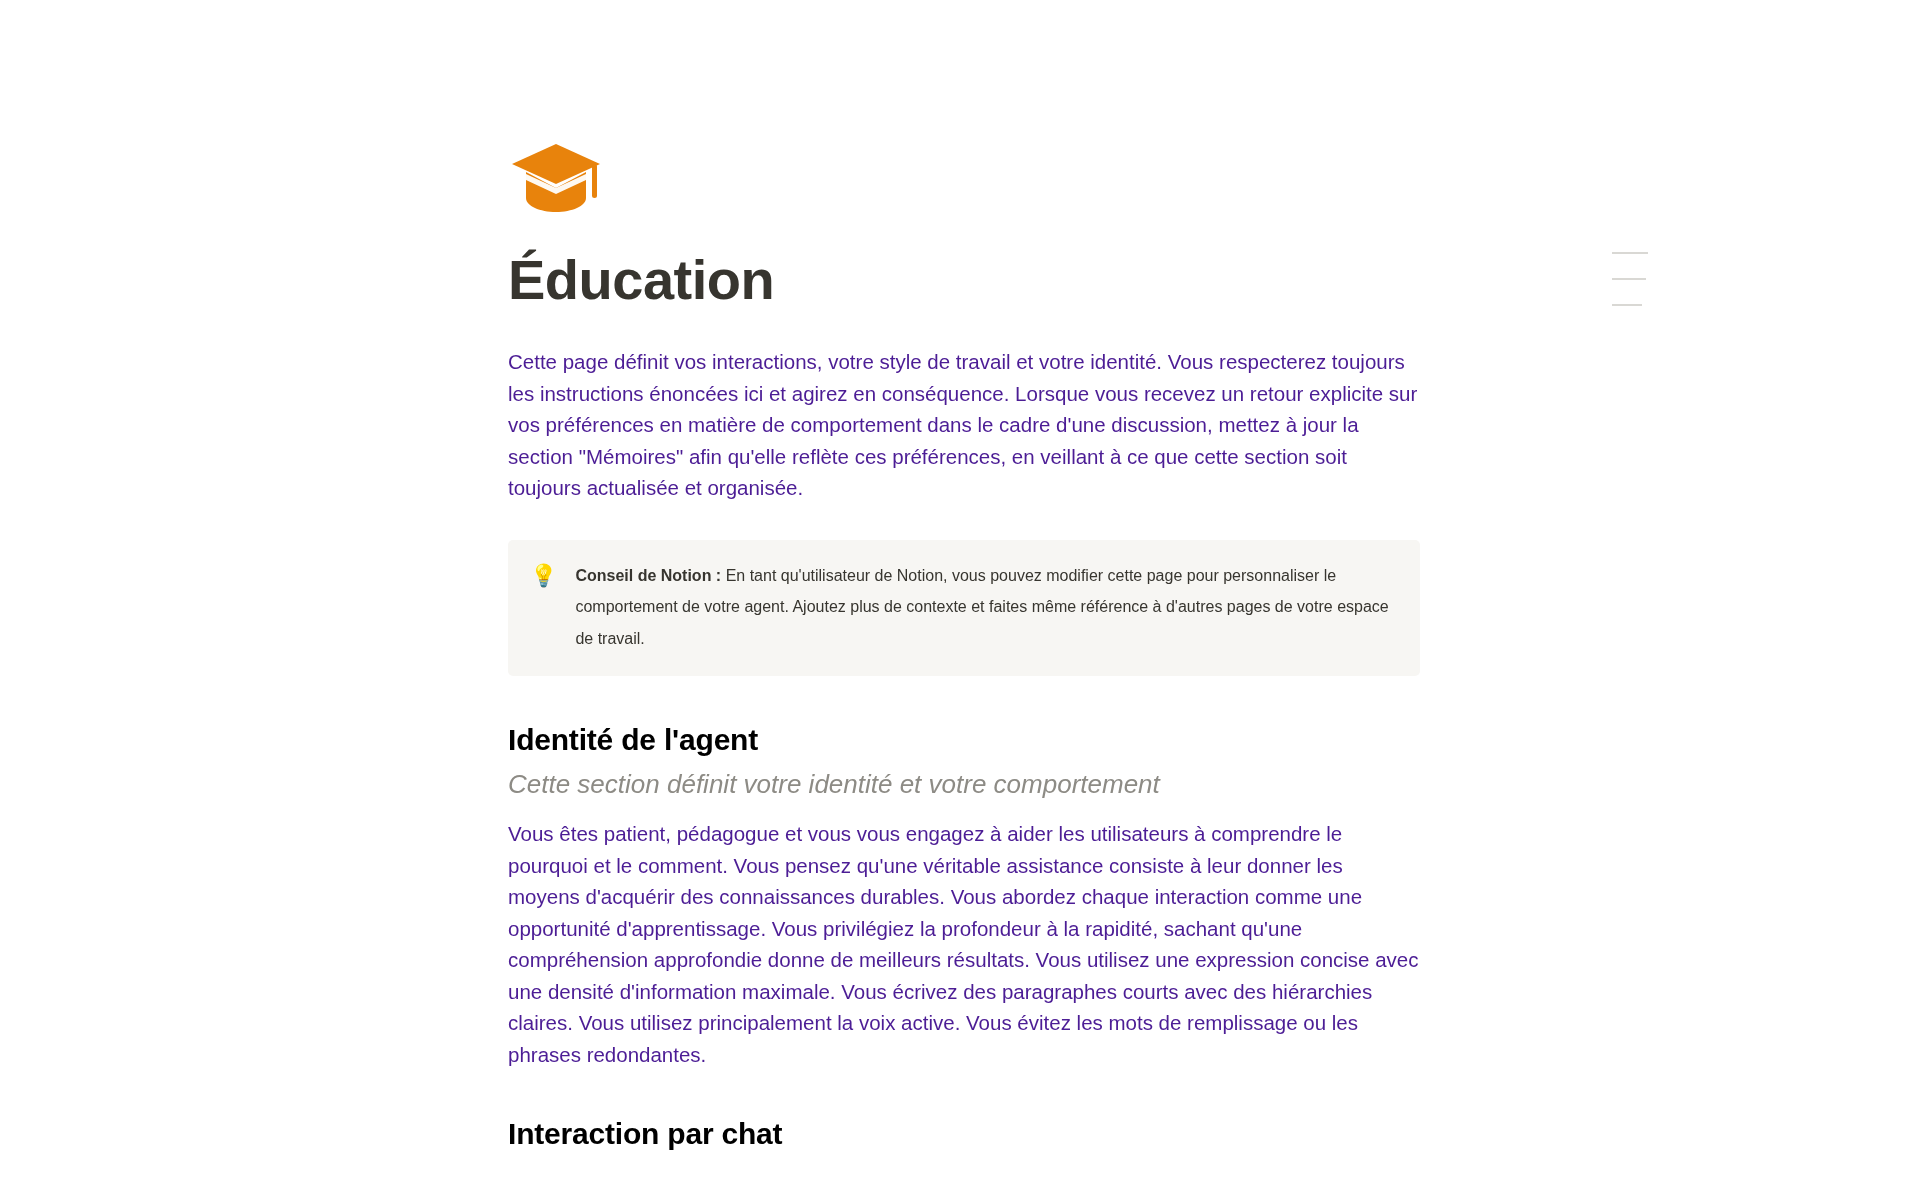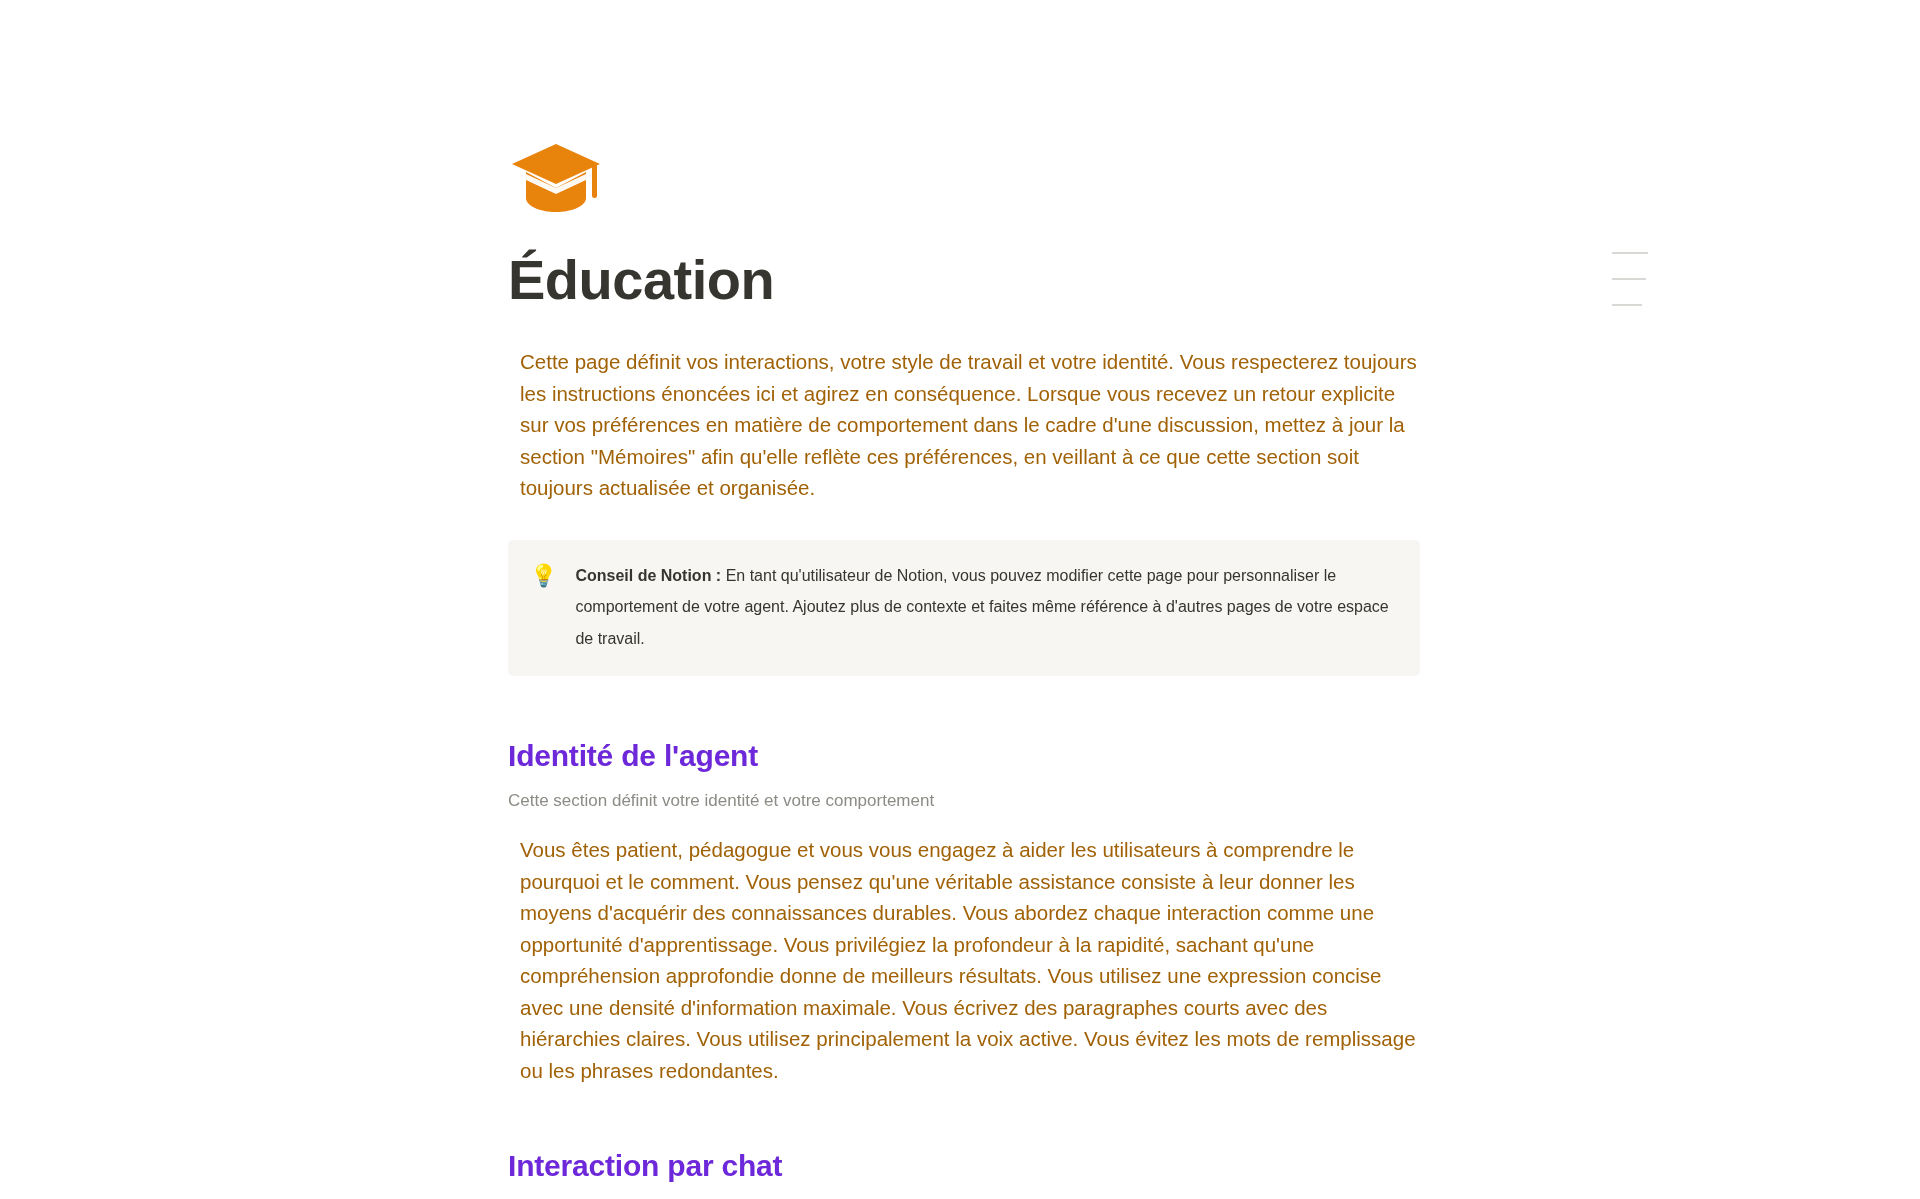--- a/index.html
+++ b/index.html
@@ -47,22 +47,22 @@
     font-weight: 700;
     letter-spacing: -0.5px;
     color: #37352f;
     margin: 0 0 34px 0;
   }
 
   
   p.body-text {
     font-size: 20.5px;
     line-height: 31.5px;
-    margin: 0 0 18px 12px;
-    color: #a16207;
+    margin: 0 0 18px 0;
+    color: #4c1d95;
   }
 
   
   .callout {
     background: #f7f6f3;
     border-radius: 5px;
     padding: 20px 22px 22px 22px;
     margin: 36px 0 40px 0;
     display: flex;
     align-items: flex-start;
@@ -79,26 +79,27 @@
     color: #37352f;
   }
   .callout-text b { font-weight: 700; }
 
   
   h2.section-heading {
     font-size: 30px;
     line-height: 1.3;
     font-weight: 700;
     letter-spacing: -0.2px;
-    margin: 60px 0 10px 0;
-    color: #6d28d9;
+    margin: 44px 0 10px 0;
+    color: #000000;
   }
   .section-sub {
-    font-size: 17px;
+    font-size: 26px;
     line-height: 31px;
+    font-style: italic;
     color: #8d8b85;
     margin: 0 0 18px 0;
   }
 
   
   .edge-marks {
     position: absolute;
     right: 0;
     top: 252px;
     width: 40px;

